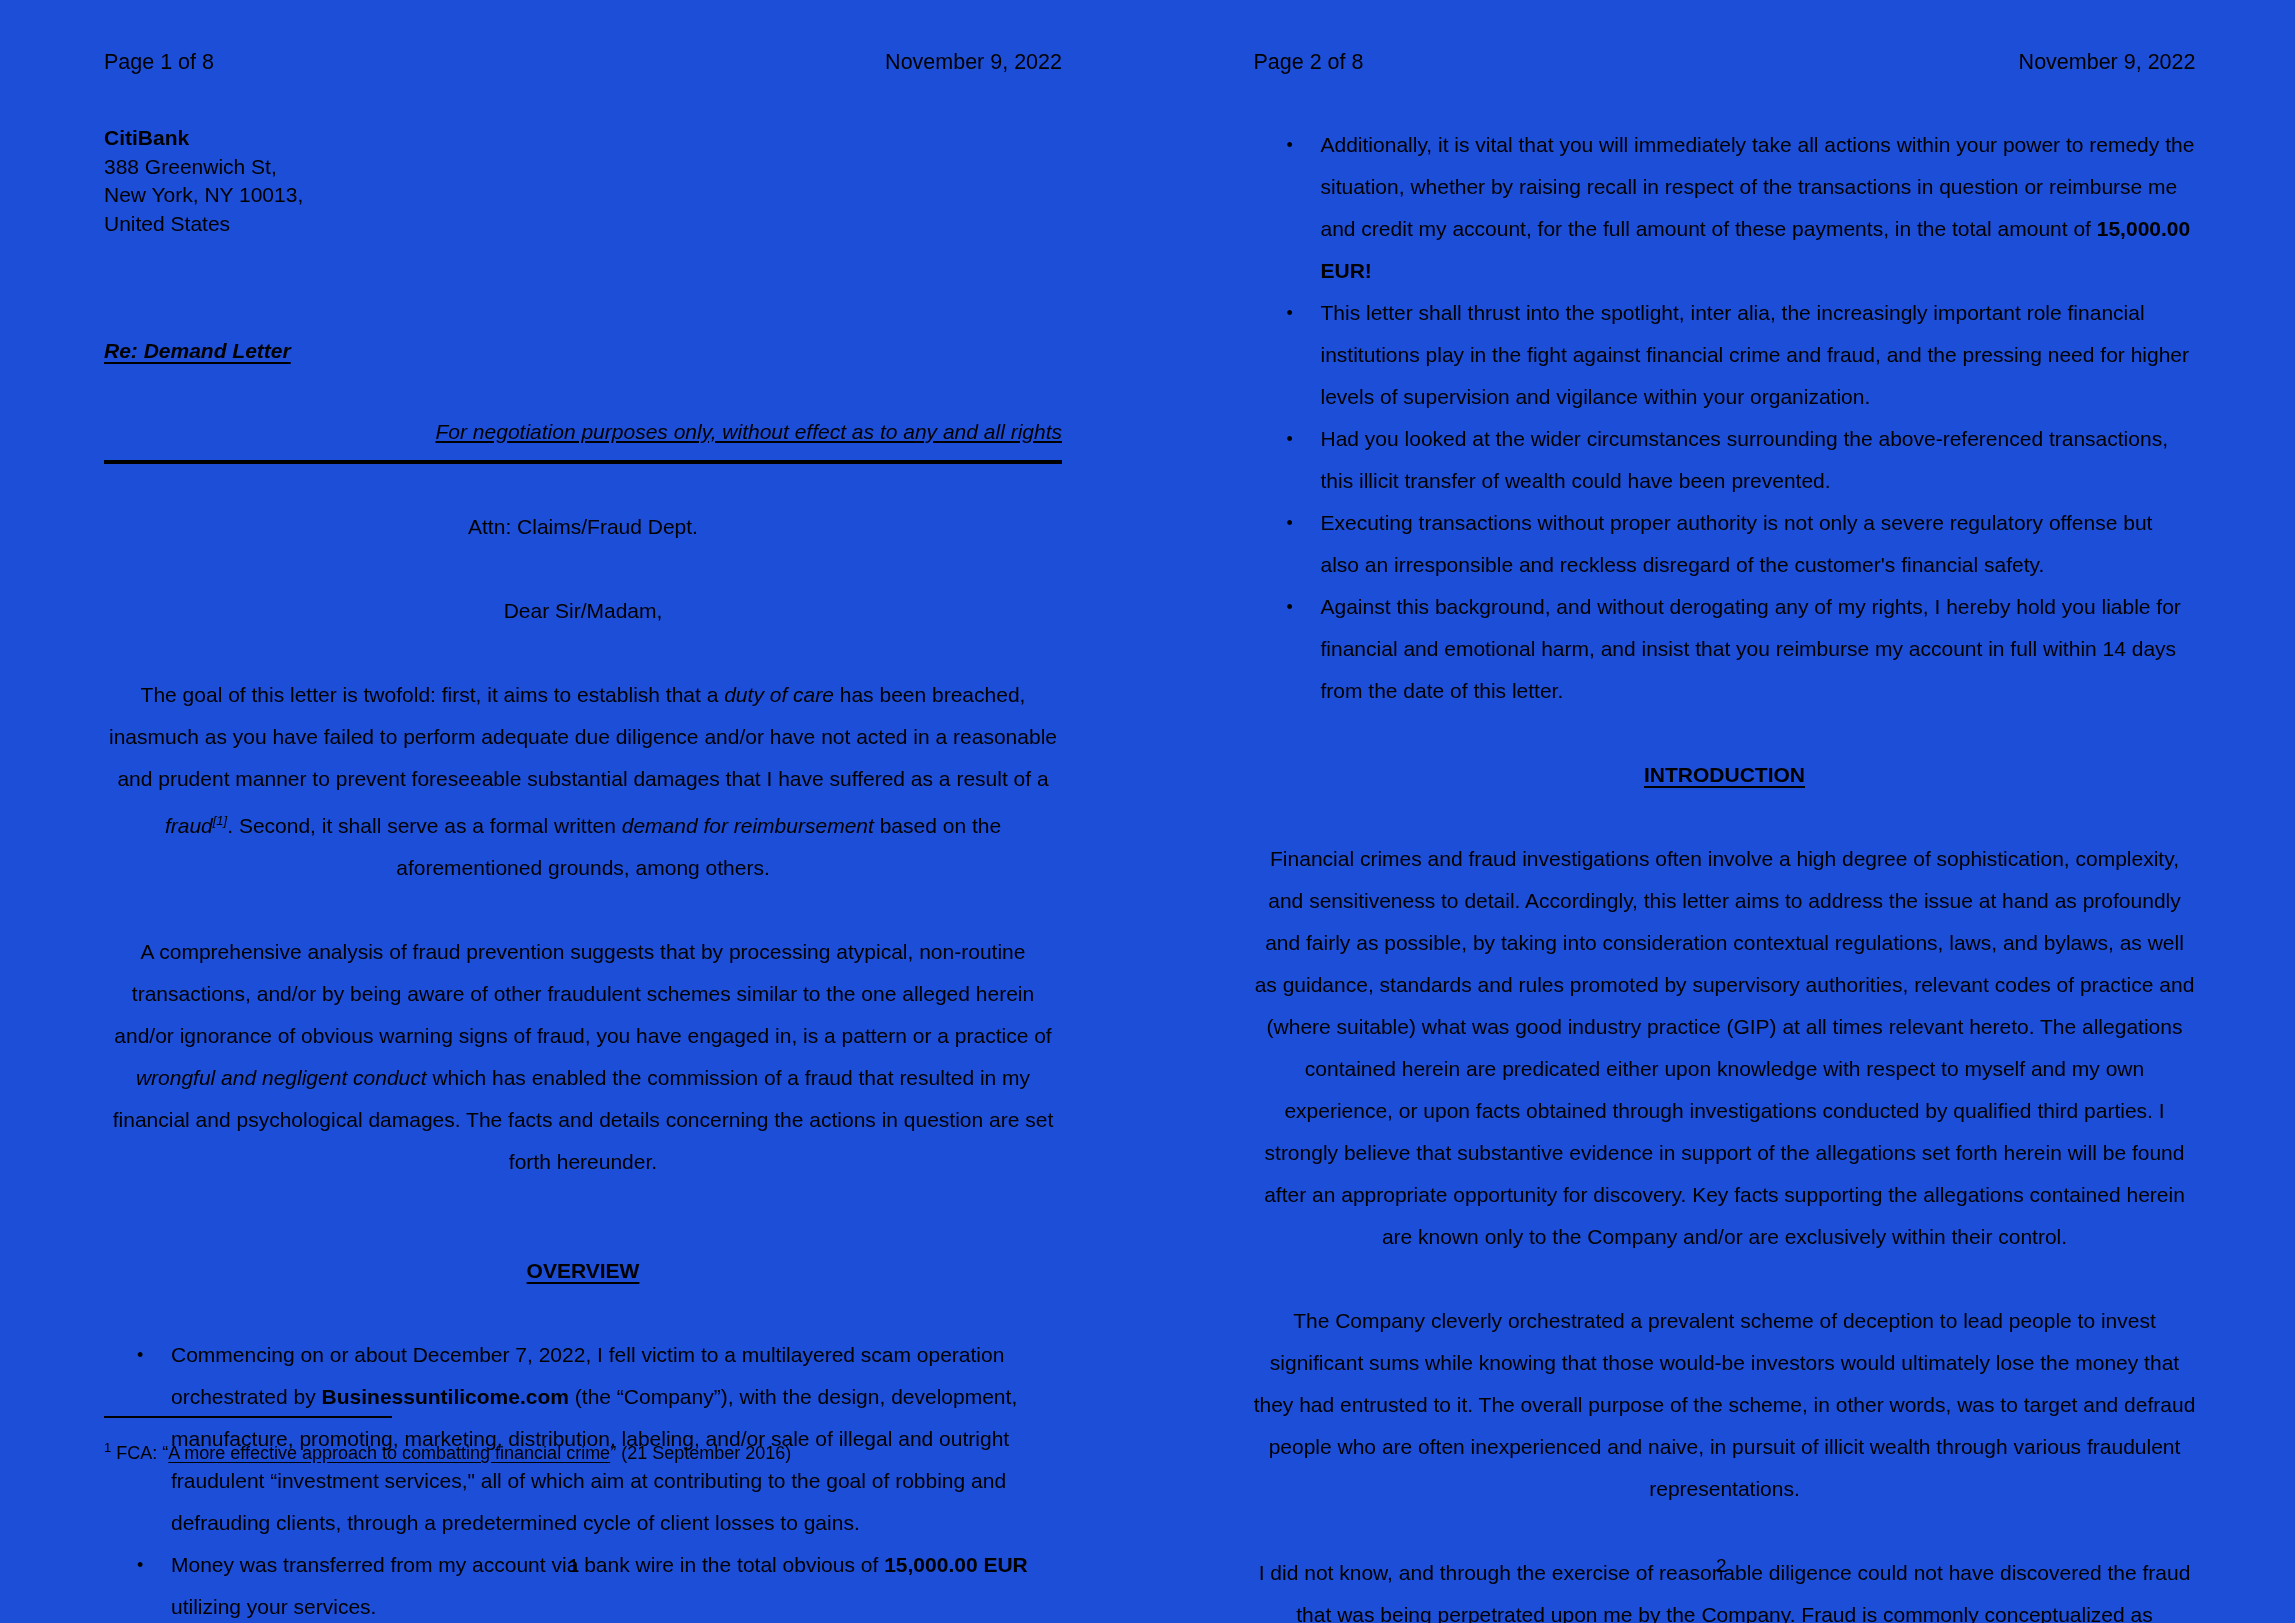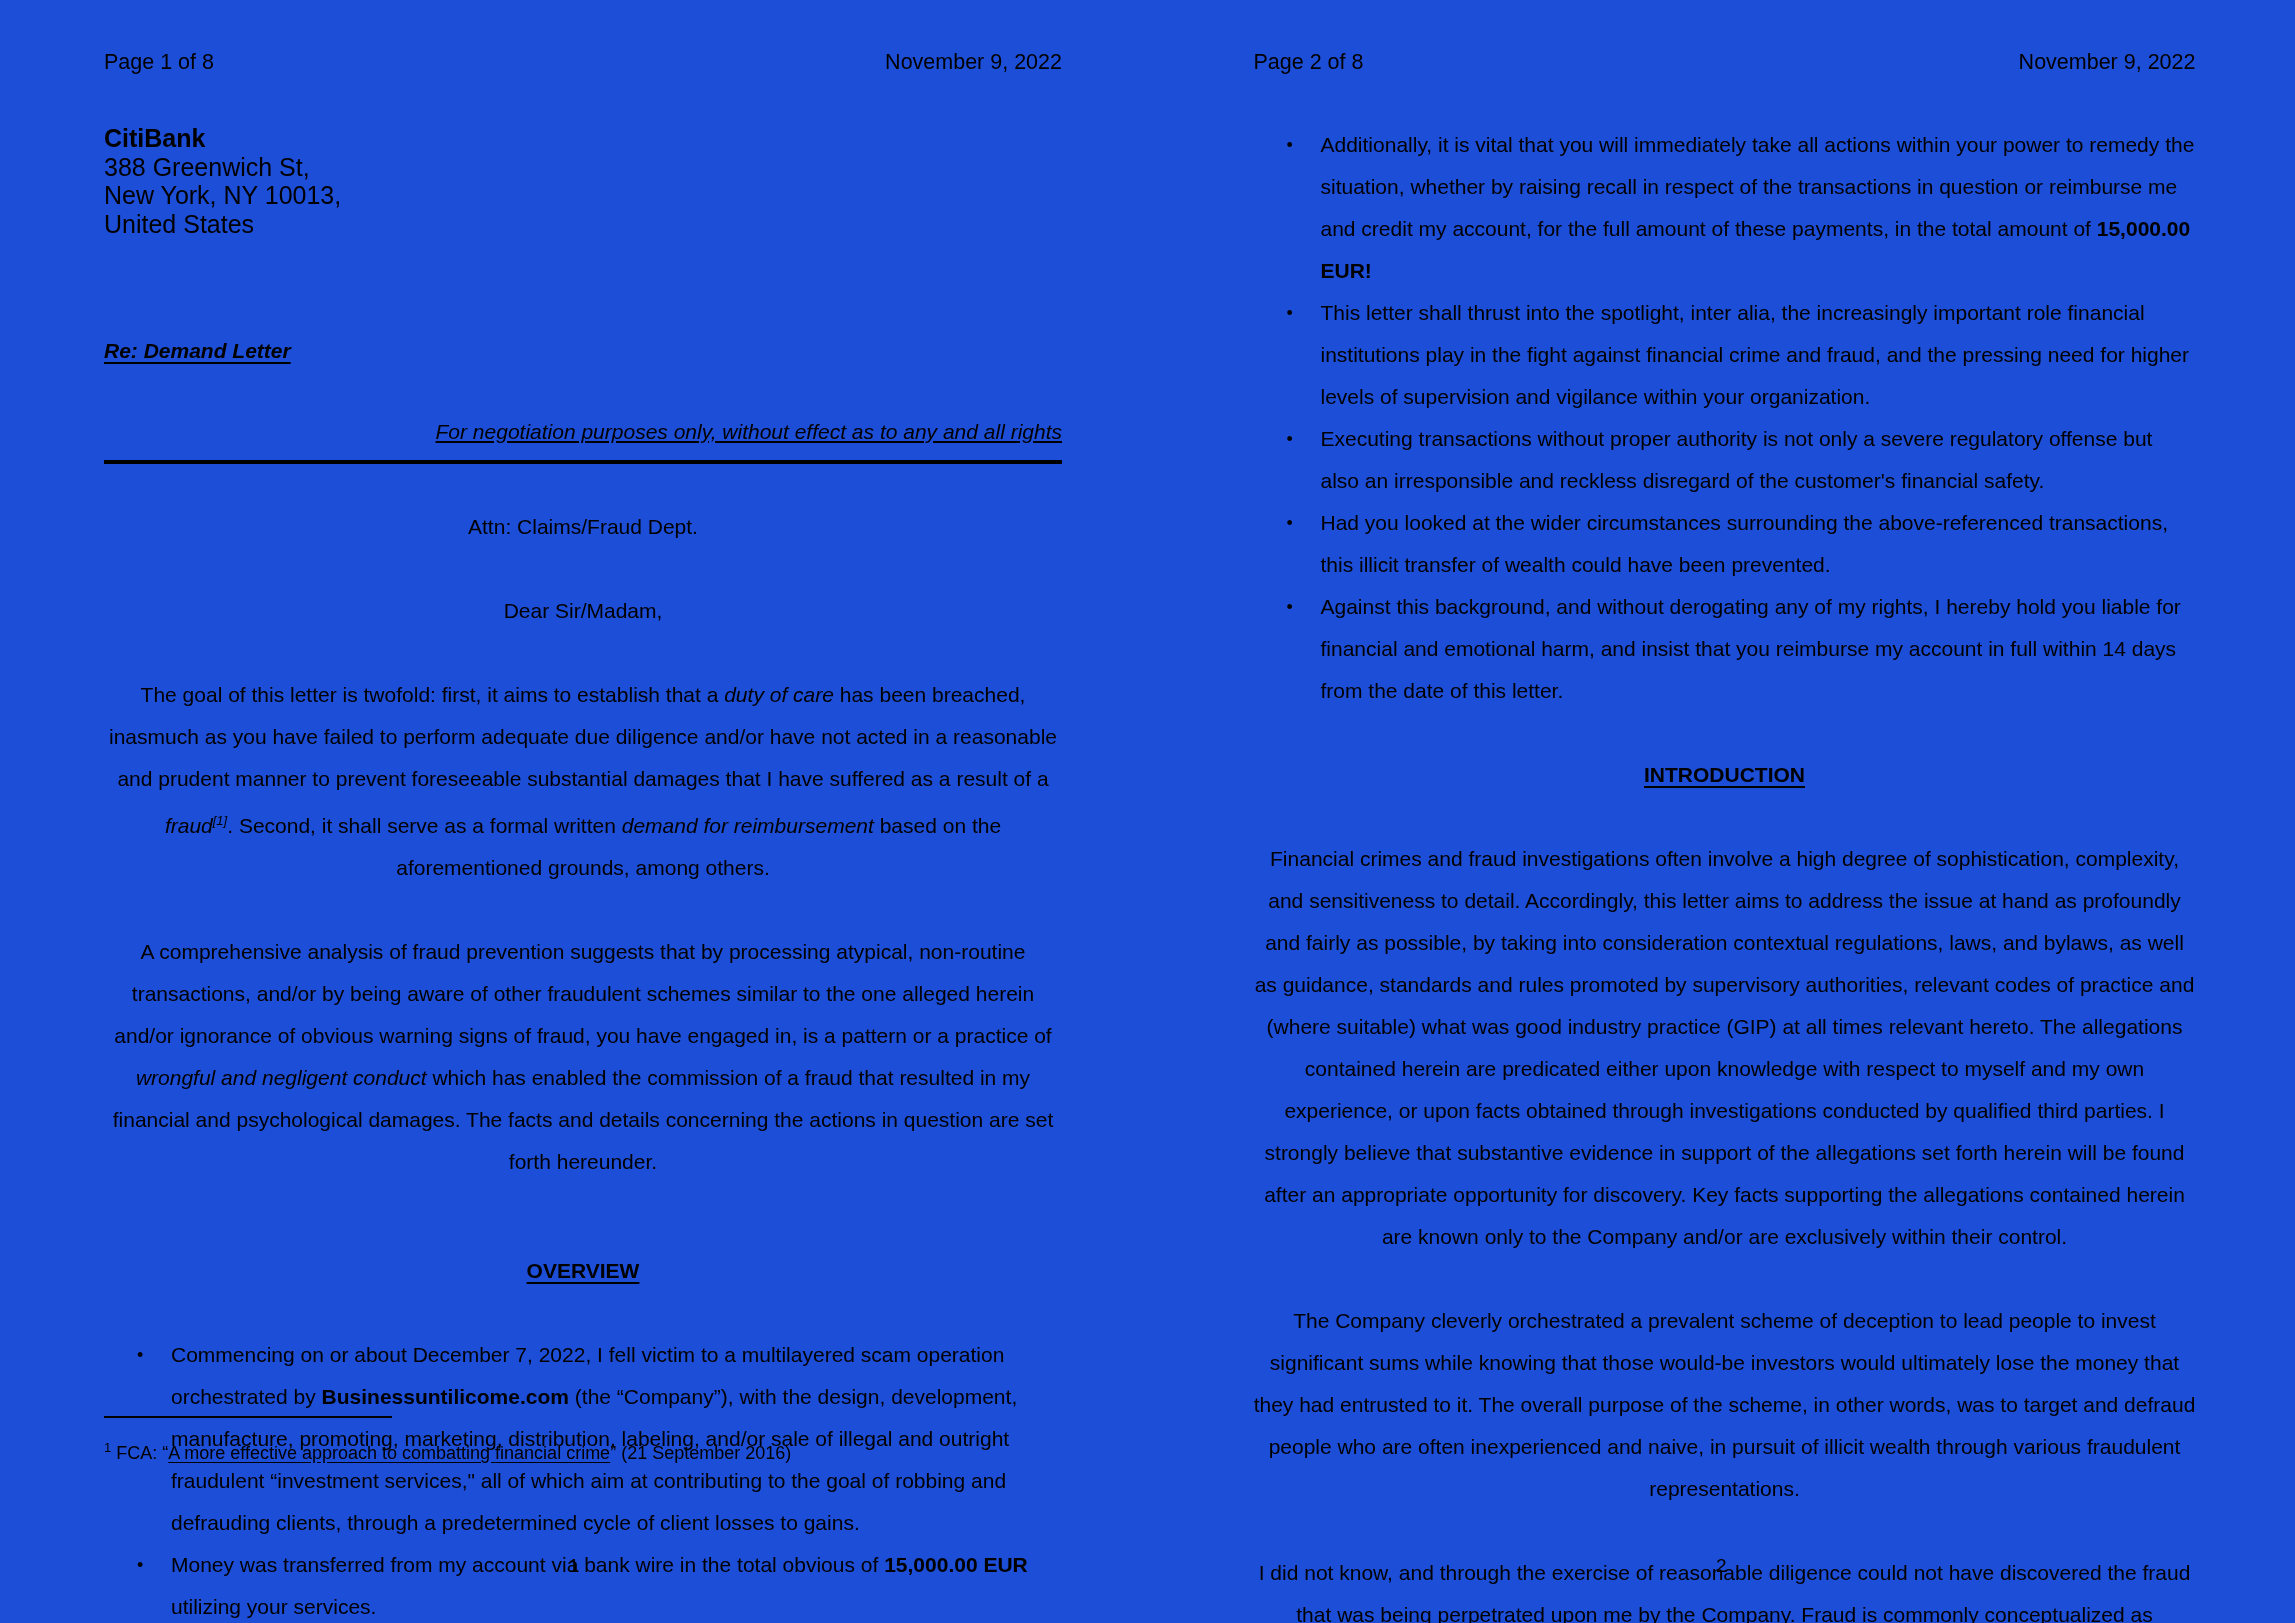--- a/index.html
+++ b/index.html
@@ -63,21 +63,21 @@
   .page.right .body-block { top: 124px; }
 
   p, .line {
     margin: 0;
     font-size: 21px;
     line-height: 42px;
     text-align: center;
   }
 
   .addr-line {
-    font-size: 25px;
+    font-size: 21px;
     line-height: 28.5px;
   }
   .addr-line.bold { font-weight: bold; }
   .gap-md { height: 42px; }
   .gap-lg { height: 50px; }
   .gap-xl { height: 67px; }
 
   .re-line {
     font-size: 21px;
     line-height: 30.5px;
@@ -252,22 +252,22 @@
       <div class="runhead">
         <span>Page 2 of 8</span>
         <span>November 9, 2022</span>
       </div>
 
       <div class="body-block">
 
         <ul class="bullets">
           <li><span>Additionally, it is vital that you will immediately take all actions within your power to remedy the situation, whether by raising recall in respect of the transactions in question or reimburse me and credit my account, for the full amount of these payments, in the total amount of </span><strong>15,000.00 EUR!</strong><span></span></li>
           <li><span>This letter shall thrust into the spotlight, inter alia, the increasingly important role financial institutions play in the fight against financial crime and fraud, and the pressing need for higher levels of supervision and vigilance within your organization.</span></li>
+          <li><span>Had you looked at the wider circumstances surrounding the above-referenced transactions, this illicit transfer of wealth could have been prevented.</span></li>
           <li><span>Executing transactions without proper authority is not only a severe regulatory offense but also an irresponsible and reckless disregard of the customer's financial safety.</span></li>
-          <li><span>Had you looked at the wider circumstances surrounding the above-referenced transactions, this illicit transfer of wealth could have been prevented.</span></li>
           <li><span>Against this background, and without derogating any of my rights, I hereby hold you liable for financial and emotional harm, and insist that you reimburse my account in full within 14 days from the date of this letter.</span></li>
         </ul>
 
         <div class="gap-md"></div>
 
         <div class="section-head">INTRODUCTION</div>
 
         <div class="gap-md"></div>
 
         <p>Financial crimes and fraud investigations often involve a high degree of sophistication, complexity, and sensitiveness to detail. Accordingly, this letter aims to address the issue at hand as profoundly and fairly as possible, by taking into consideration contextual regulations, laws, and bylaws, as well as guidance, standards and rules promoted by supervisory authorities, relevant codes of practice and (where suitable) what was good industry practice (GIP) at all times relevant hereto. The allegations contained herein are predicated either upon knowledge with respect to myself and my own experience, or upon facts obtained through investigations conducted by qualified third parties. I strongly believe that substantive evidence in support of the allegations set forth herein will be found after an appropriate opportunity for discovery. Key facts supporting the allegations contained herein are known only to the Company and/or are exclusively within their control.</p>

